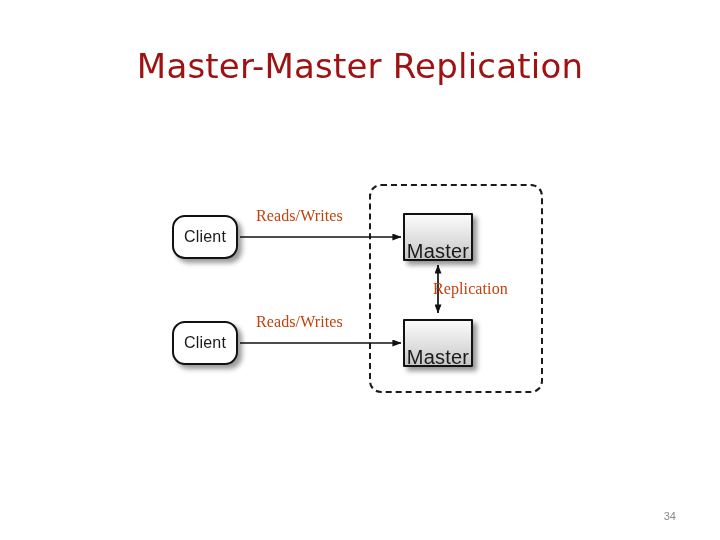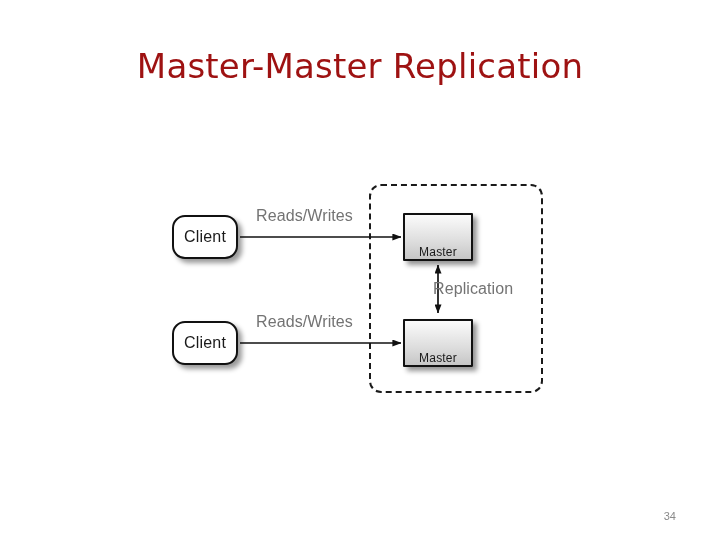--- a/index.html
+++ b/index.html
@@ -74,32 +74,32 @@
     background: linear-gradient(to bottom, #fbfbfb 0%, #f2f2f2 18%, #dcdcdc 62%, #c6c6c6 100%);
     border: 2px solid #111111;
     border-radius: 1px;
     box-shadow: 4px 4px 5px rgba(0,0,0,0.42);
     display: flex;
     align-items: center;
     justify-content: center;
   }
   .master-node .node-label {
     font-family: "Liberation Sans", sans-serif;
-    font-size: 12px;
+    font-size: 20px;
     color: #1a1a1a;
     letter-spacing: 0.2px;
     margin-top: 29px;
   }
 
   
   .edge-label {
     position: absolute;
-    font-family: Liberation Sans, sans-serif;
+    font-family: Liberation Serif, serif;
     font-size: 16px;
-    color: #737373;
+    color: #c2410c;
     white-space: nowrap;
     letter-spacing: 0.1px;
   }
 
   
   #arrow-layer {
     position: absolute;
     left: 0;
     top: 0;
     width: 720px;

